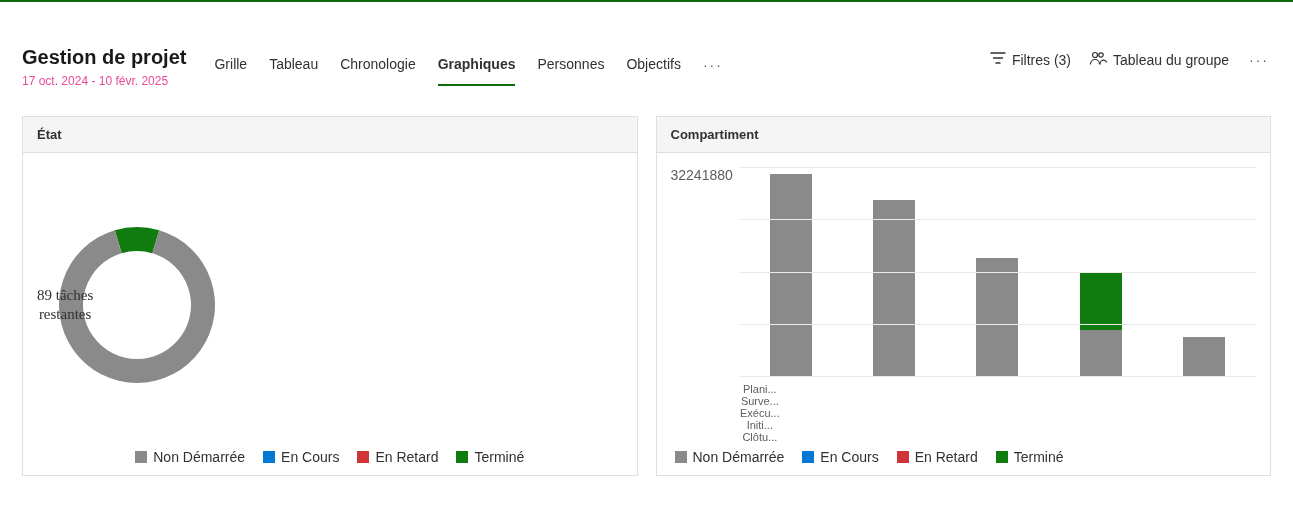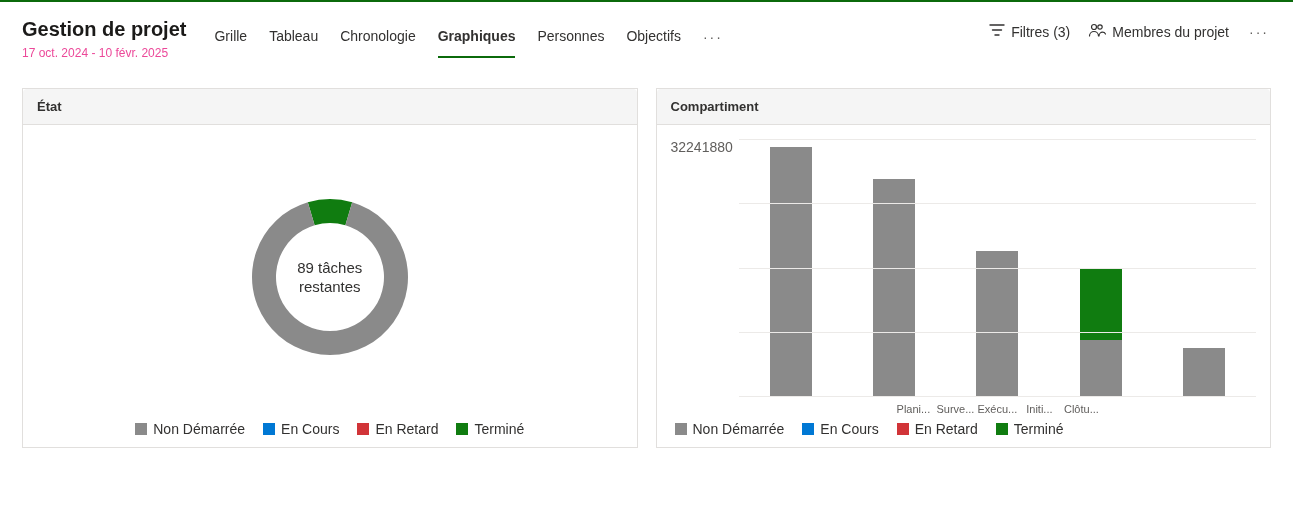--- a/index.html
+++ b/index.html
@@ -8,20 +8,21 @@
     font-family: "Segoe UI", -apple-system, BlinkMacSystemFont, sans-serif;
     font-size: 14px;
     color: #323130;
     background: #fff;
     border-top: 2px solid #0b6a0b;
   }
   .header {
     display: flex;
     align-items: flex-start;
     padding: 14px 22px 0 22px;
+    margin-top: 28px;
   }
   .title-block { padding-right: 28px; }
   .title {
     font-size: 20px;
     font-weight: 700;
     color: #1b1a19;
     margin: 0 0 4px 0;
     line-height: 1.3;
   }
   .dates {
@@ -104,22 +105,23 @@
     flex-direction: column;
     padding: 14px 14px 10px 14px;
     position: relative;
   }
 
   
   .donut-wrap {
     flex: 1;
     display: flex;
     align-items: center;
-    justify-content: center;
+    justify-content: flex-start;
     position: relative;
+    font-family: Liberation Serif, serif;
   }
   .donut-center {
     position: absolute;
     text-align: center;
     line-height: 1.3;
   }
   .donut-center .big {
     font-size: 15px;
     color: #323130;
   }
@@ -183,25 +185,26 @@
   .bar-stack {
     width: 42px;
     display: flex;
     flex-direction: column-reverse;
     height: 100%;
     justify-content: flex-start;
   }
   .bar-seg { width: 100%; }
   .x-axis {
     display: flex;
-    justify-content: center;
+    justify-content: space-between;
     font-size: 11px;
     color: #605e5c;
     padding-top: 6px;
     border-top: 1px solid #bdbbb9;
+    flex-direction: column;
   }
   .x-label { width: 42px; text-align: center; white-space: nowrap; overflow: hidden; }
 </style>
 </head>
 <body>
 
 <div class="header">
   <div class="title-block">
     <h1 class="title">Gestion de projet</h1>
     <div class="dates">17 oct. 2024 - 10 févr. 2025</div>
@@ -229,21 +232,21 @@
       <span>Filtres (3)</span>
     </div>
     <div class="action">
       <span>
         <svg width="18" height="16" viewBox="0 0 18 16">
             <circle cx="6" cy="5" r="2.5" stroke="#323130" stroke-width="1.2" fill="none"></circle>
             <circle cx="12" cy="5" r="2.2" stroke="#323130" stroke-width="1.2" fill="none"></circle>
             <path d="M1.5 14c0-2.5 2-4.5 4.5-4.5S10.5 11.5 10.5 14M11 14c0-2 1.6-3.8 3.6-3.8 1.3 0 2.4.8 2.9 1.8" stroke="#323130" stroke-width="1.2" fill="none" stroke-linecap="round"></path>
           </svg>
       </span>
-      <span>Membres du projet</span>
+      <span>Tableau du groupe</span>
     </div>
     <div class="overflow-dots">···</div>
   </div>
 </div>
 
 <div class="content">
 
   <div class="card">
     <div class="card-header">État</div>
     <div class="card-body">

